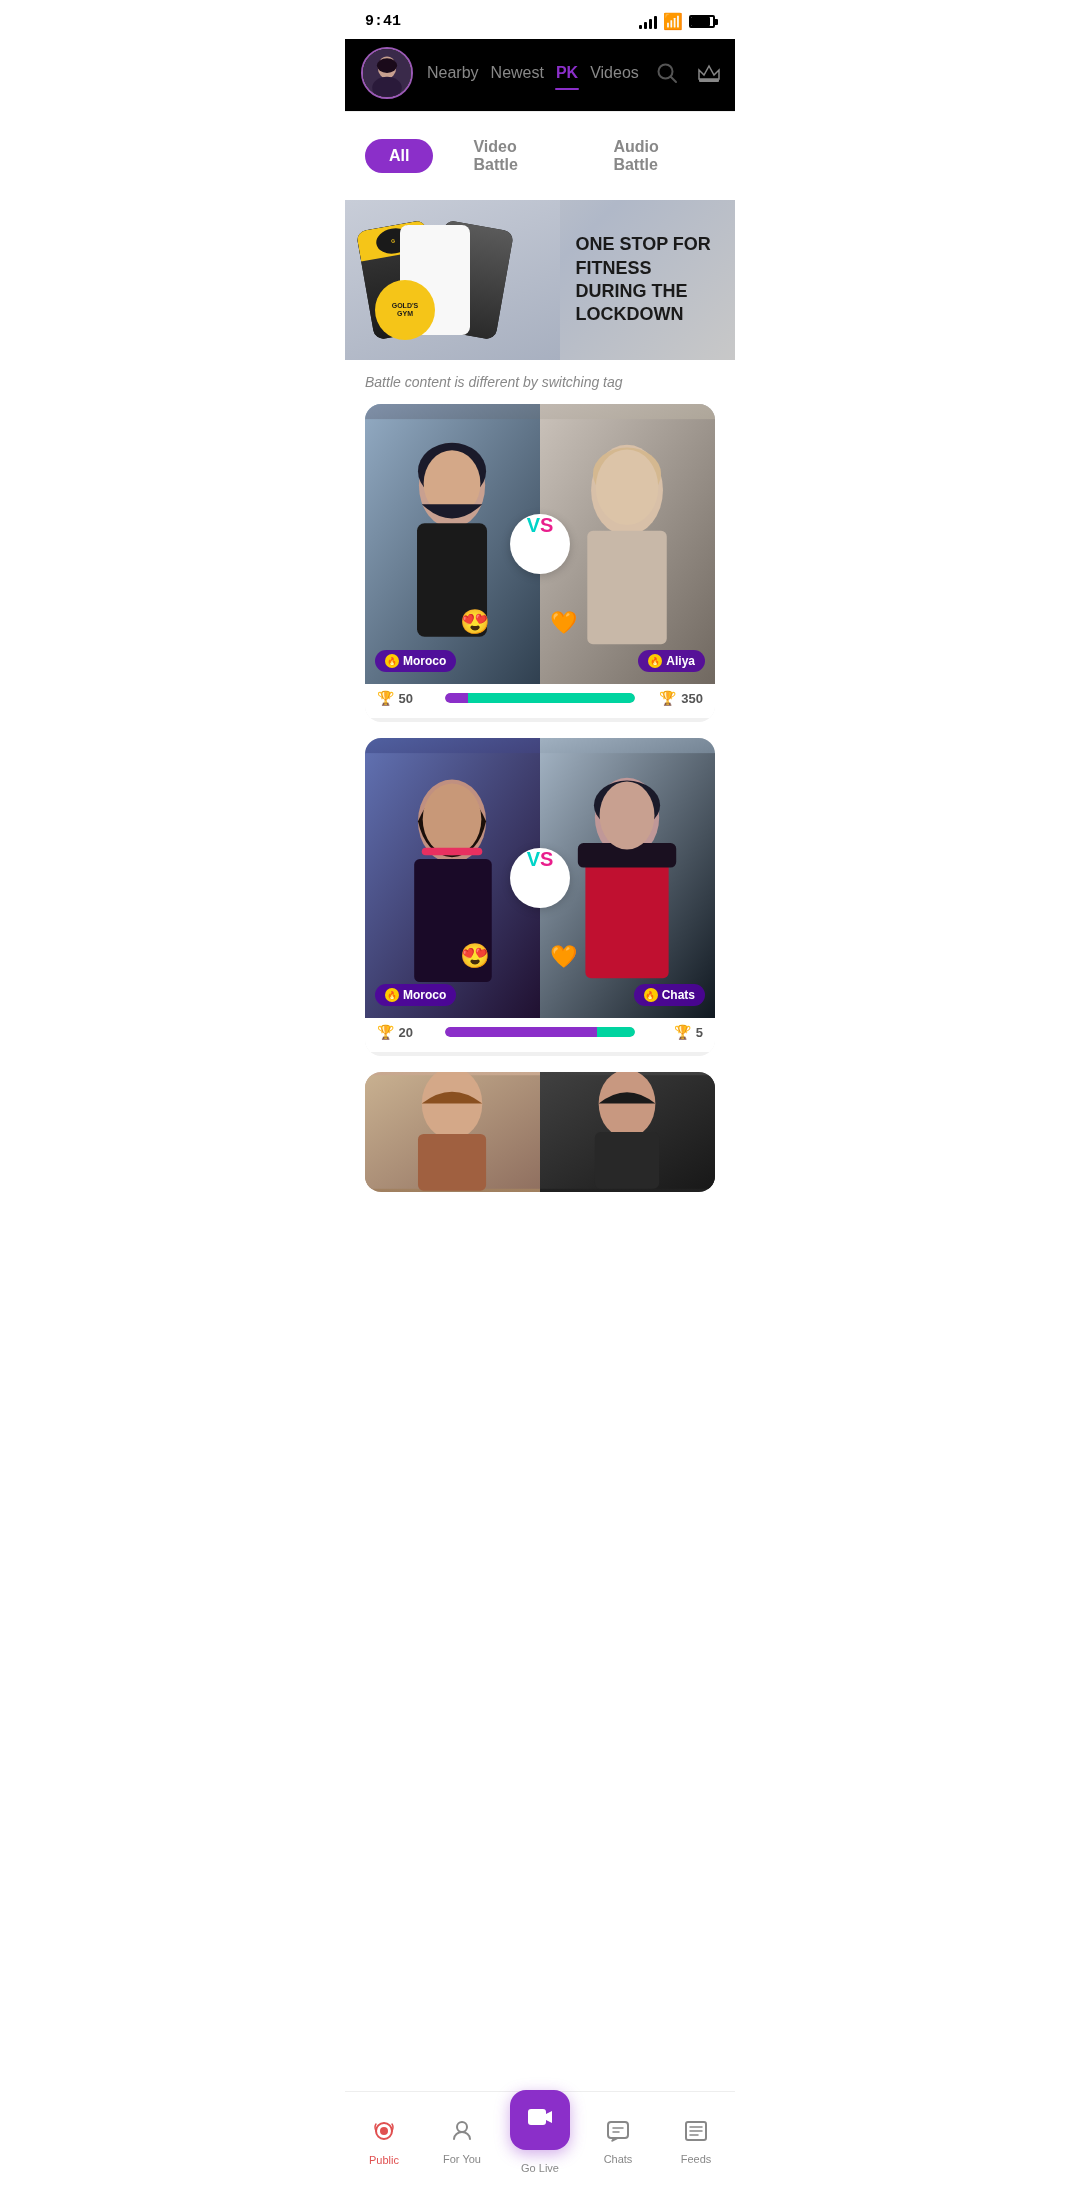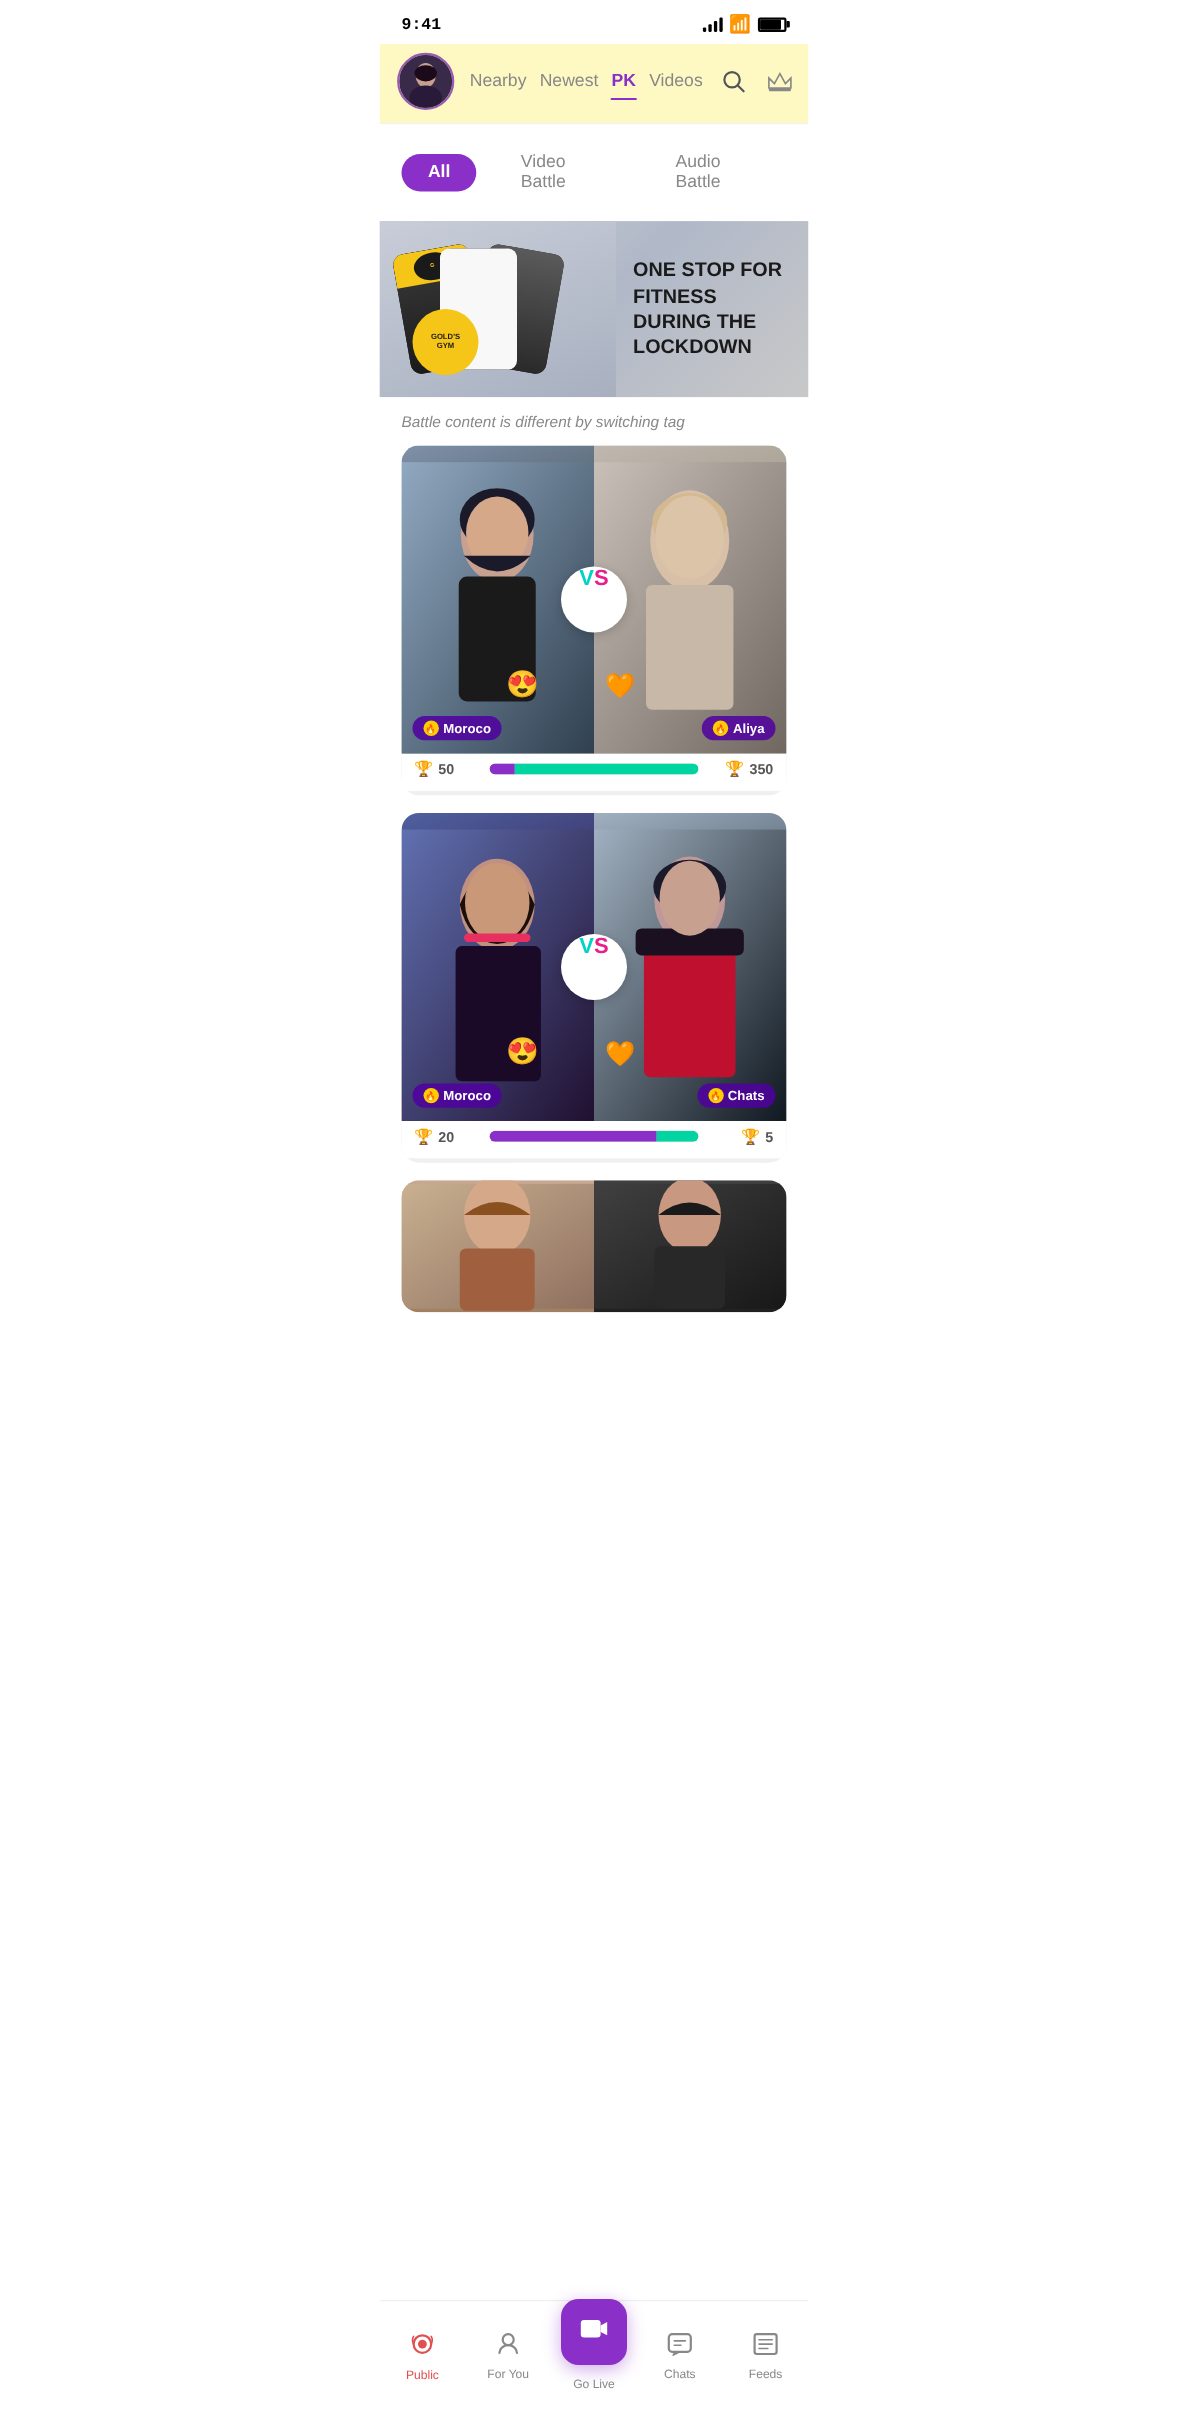--- a/index.html
+++ b/index.html
@@ -67,21 +67,21 @@
       height: 100%;
       width: 85%;
       border-radius: 1px;
     }
 
     
     .header-nav {
       display: flex;
       align-items: center;
       padding: 8px 16px 12px;
-      background: #fef9c3;
+      background: #000000;
       gap: 0;
     }
     .avatar-container {
       width: 52px;
       height: 52px;
       border-radius: 50%;
       overflow: hidden;
       border: 2px solid #9b59b6;
       flex-shrink: 0;
       margin-right: 8px;
@@ -155,20 +155,21 @@
       padding: 18px 20px;
       gap: 16px;
       background: #fff;
     }
     .filter-tab {
       font-size: 16px;
       color: #888;
       cursor: pointer;
       padding: 8px 24px;
       border-radius: 30px;
+      font-weight: bold;
     }
     .filter-tab.active {
       background: #8b2fc9;
       color: #fff;
       font-weight: 600;
     }
 
     
     .banner {
       width: 100%;

